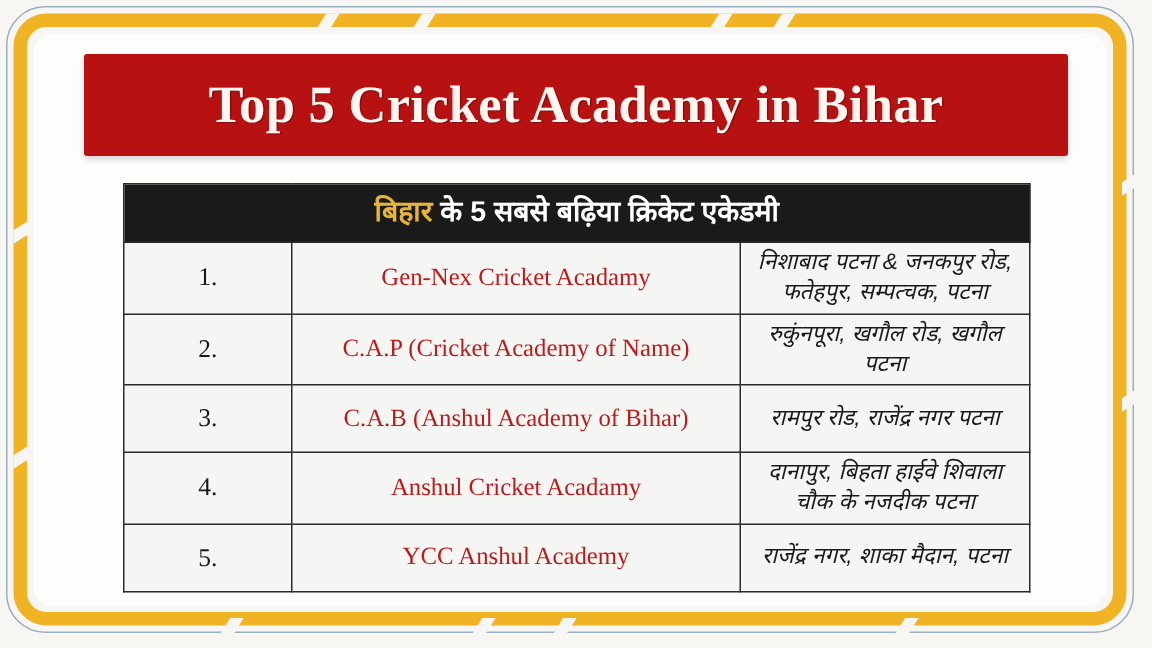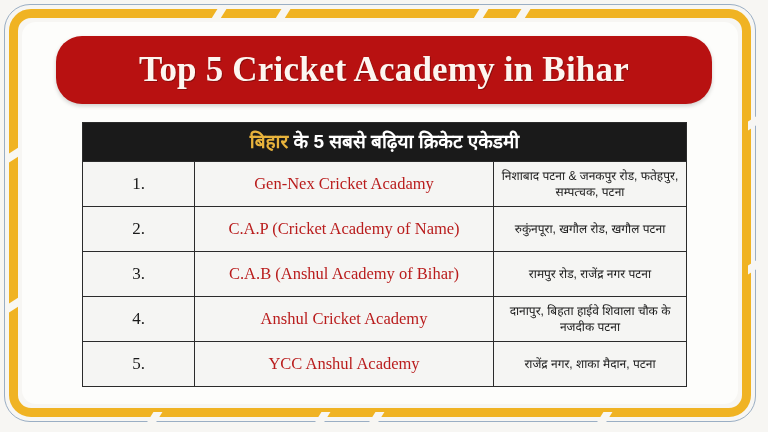--- a/index.html
+++ b/index.html
@@ -66,21 +66,21 @@
   .notch.skv { transform: skewY(-32deg); }
 
   
   .title-banner {
     position: absolute;
     left: 56px;
     top: 36px;
     width: 656px;
     height: 68px;
     background: #b81111;
-    border-radius: 26px;
+    border-radius: 2px;
     display: flex;
     align-items: center;
     justify-content: center;
     box-shadow: 0 2px 4px rgba(0,0,0,0.18);
   }
   .title-text {
     color: #fdf6f0;
     font-family: "Liberation Serif", "DejaVu Serif", serif;
     font-weight: bold;
     font-size: 35px;
@@ -141,24 +141,25 @@
   }
   .cell-name {
     font-size: 16.5px;
     color: #b91c1c;
     font-family: "Liberation Serif", "DejaVu Serif", serif;
     padding: 2px 4px !important;
     line-height: 1.25;
   }
   .cell-loc {
     font-family: "Liberation Sans", "DejaVu Sans", sans-serif;
-    font-size: 12px;
+    font-size: 15px;
     color: #1a1a1a;
     padding: 3px 5px !important;
     line-height: 1.35;
+    font-style: italic;
   }
 
   col.c-rank { width: 112px; }
   col.c-name { width: 299px; }
   col.c-loc  { width: 193px; }
 </style>
 </head>
 <body>
 
 <div class="canvas">
@@ -211,21 +212,21 @@
           <td class="cell-name">C.A.P (Cricket Academy of Name)</td>
           <td class="cell-loc">रुकुंनपूरा, खगौल रोड, खगौल पटना</td>
         </tr>
         <tr>
           <td class="cell-rank">3.</td>
           <td class="cell-name">C.A.B (Anshul Academy of Bihar)</td>
           <td class="cell-loc">रामपुर रोड, राजेंद्र नगर पटना</td>
         </tr>
         <tr>
           <td class="cell-rank">4.</td>
-          <td class="cell-name">Anshul Cricket Academy</td>
+          <td class="cell-name">Anshul Cricket Acadamy</td>
           <td class="cell-loc">दानापुर, बिहता हाईवे शिवाला चौक के नजदीक पटना</td>
         </tr>
         <tr>
           <td class="cell-rank">5.</td>
           <td class="cell-name">YCC Anshul Academy</td>
           <td class="cell-loc">राजेंद्र नगर, शाका मैदान, पटना</td>
         </tr>
       </tbody>
     </table>
   </div>

